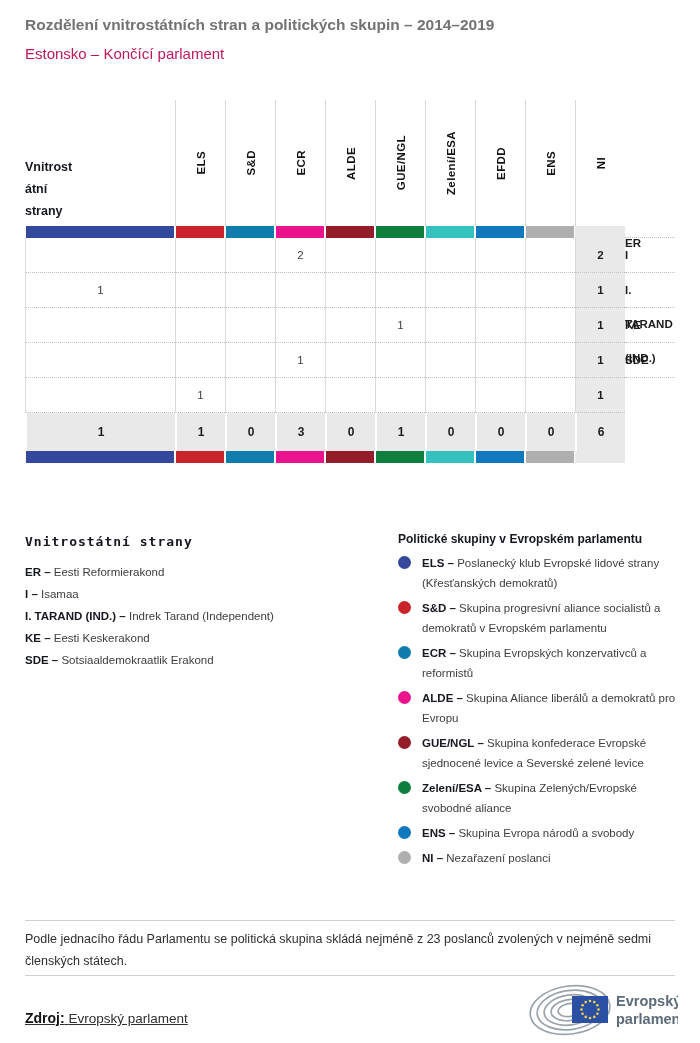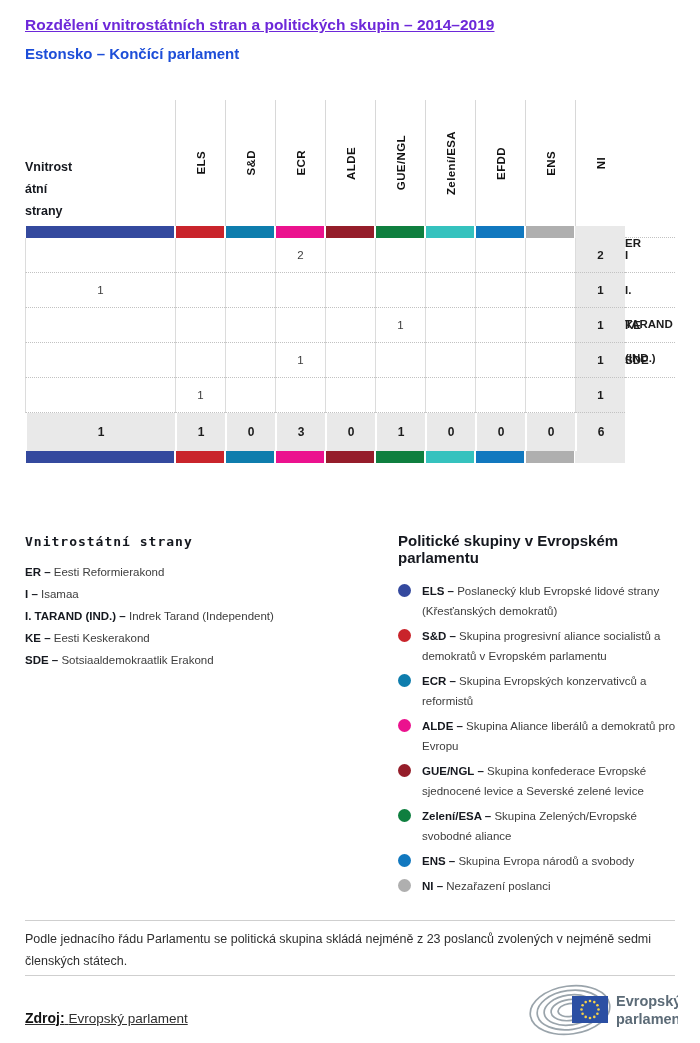--- a/index.html
+++ b/index.html
@@ -1,19 +1,19 @@
 <!DOCTYPE html>
 <html lang="cs"><head>
 <meta charset="utf-8">
 <style>
   html,body{margin:0;padding:0;background:#fff;}
   .page{position:relative;width:700px;height:1043px;background:#fff;overflow:hidden;
         font-family:"Liberation Sans","DejaVu Sans",sans-serif;color:#222;}
-  .title{position:absolute;left:25px;top:16px;font-size:15.5px;font-weight:700;color:#6d28d9;text-decoration:underline;}
-  .subtitle{position:absolute;left:25px;top:45px;font-size:15px;font-weight:700;color:#1d4ed8;}
+  .title{position:absolute;left:25px;top:16px;font-size:15.5px;font-weight:700;color:#737373;}
+  .subtitle{position:absolute;left:25px;top:45px;font-size:15px;font-weight:400;color:#be185d;}
 
   
   .tbl{position:absolute;left:25px;top:100px;display:grid;
        grid-template-columns:150px repeat(9,50px) 50px;
        grid-template-rows:126px 12px repeat(5,35px) 38px 12px;
        font-size:11.5px;}
   .c{position:relative;box-sizing:border-box;}
   .corner{display:flex;align-items:flex-end;padding-bottom:4px;}
   .cornertxt{font-weight:700;font-size:12.5px;line-height:22px;width:50px;
              overflow-wrap:break-word;word-break:break-word;color:#15181f;}
@@ -32,21 +32,21 @@
   .tv,.ts{background:#e9e9e9;border-left:2px solid #fff;text-align:center;line-height:38px;
           font-weight:700;font-size:12px;color:#1c1c1c;}
 
   
   .legend-left{position:absolute;left:25px;top:534px;width:340px;}
   .ll-head{font-family:"DejaVu Sans Mono","Liberation Mono",monospace;font-weight:700;
            font-size:13px;letter-spacing:1px;color:#15181f;margin:0 0 17px 0;}
   .ll-item{font-size:11.5px;color:#3d3d3d;margin-bottom:9px;line-height:13px;}
   .ll-item b{color:#15181f;}
   .legend-right{position:absolute;left:398px;top:532px;width:278px;}
-  .lr-head{font-weight:700;font-size:15px;color:#15181f;margin:0 0 15px 0;}
+  .lr-head{font-weight:700;font-size:12px;color:#15181f;margin:0 0 7px 0;}
   .lr-item{display:flex;gap:11px;margin-bottom:5px;}
   .dot{width:13px;height:13px;border-radius:50%;flex:0 0 13px;margin-top:3px;}
   .lr-text{font-size:11.5px;line-height:20px;color:#3d3d3d;}
   .lr-text b{color:#15181f;}
 
   
   .hr{position:absolute;left:25px;right:25px;border-top:1px solid #cfcfcf;}
   .note{position:absolute;left:25px;top:928px;width:640px;font-size:12.5px;line-height:22px;color:#2f2f2f;}
   .source{position:absolute;left:25px;top:1010px;font-size:13.5px;color:#2f2f2f;text-decoration:underline;}
   .source b{color:#111;font-size:14px;}

